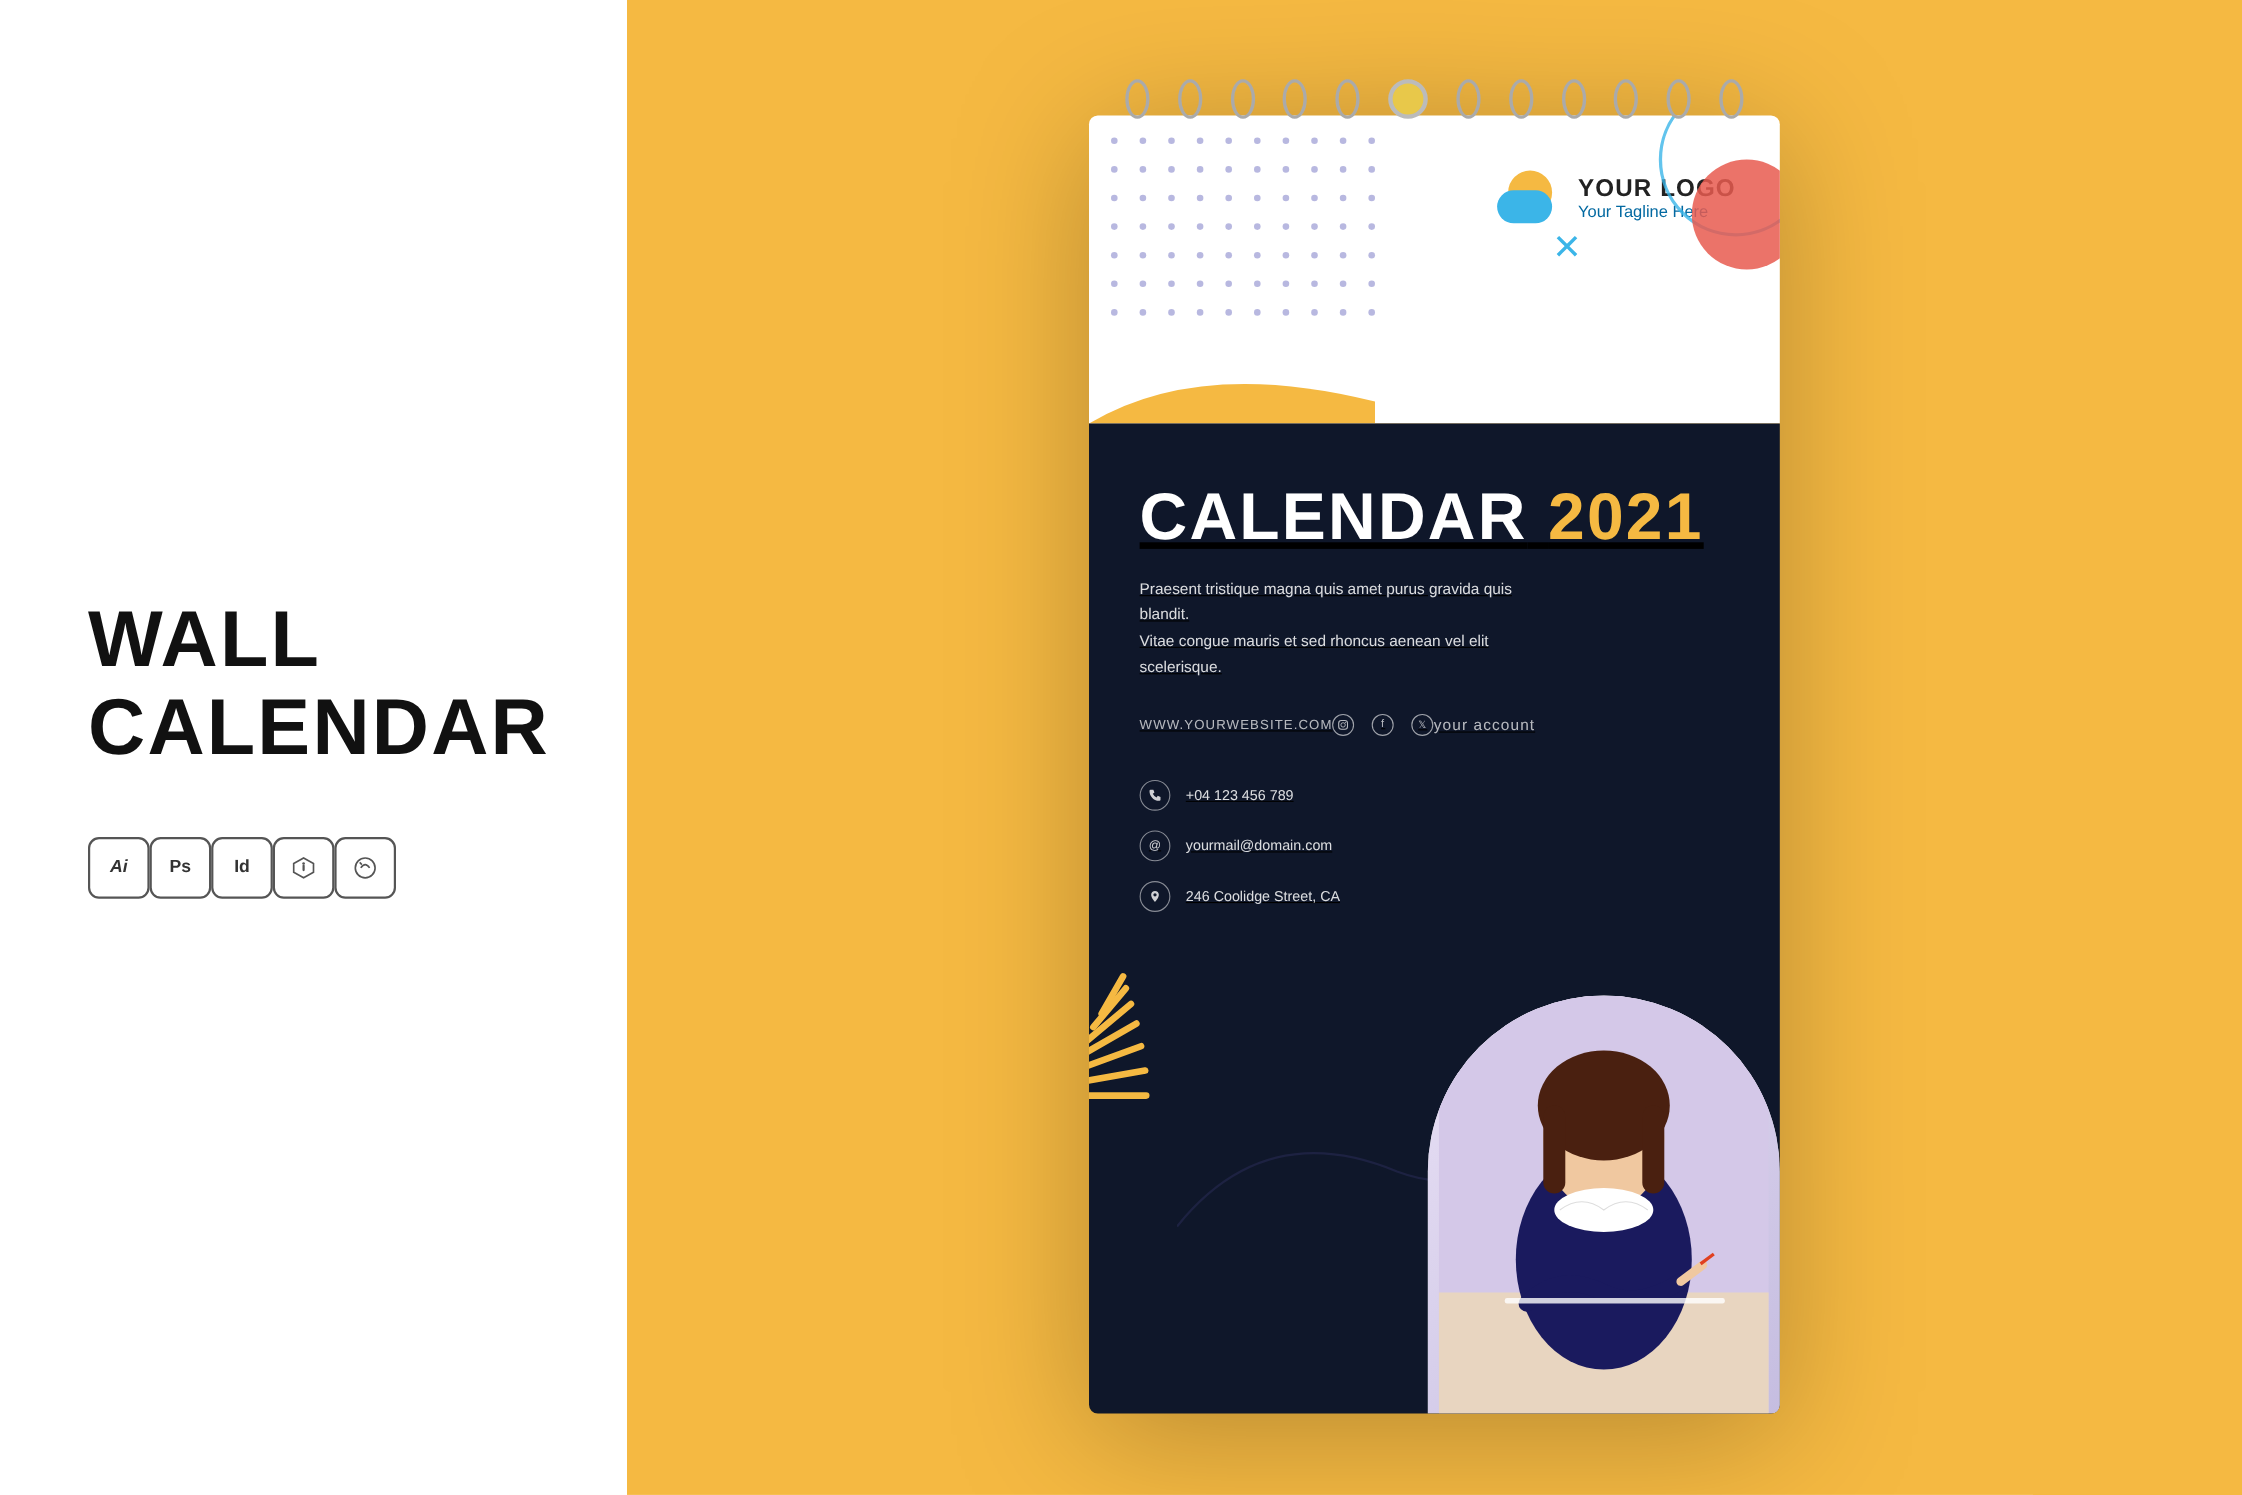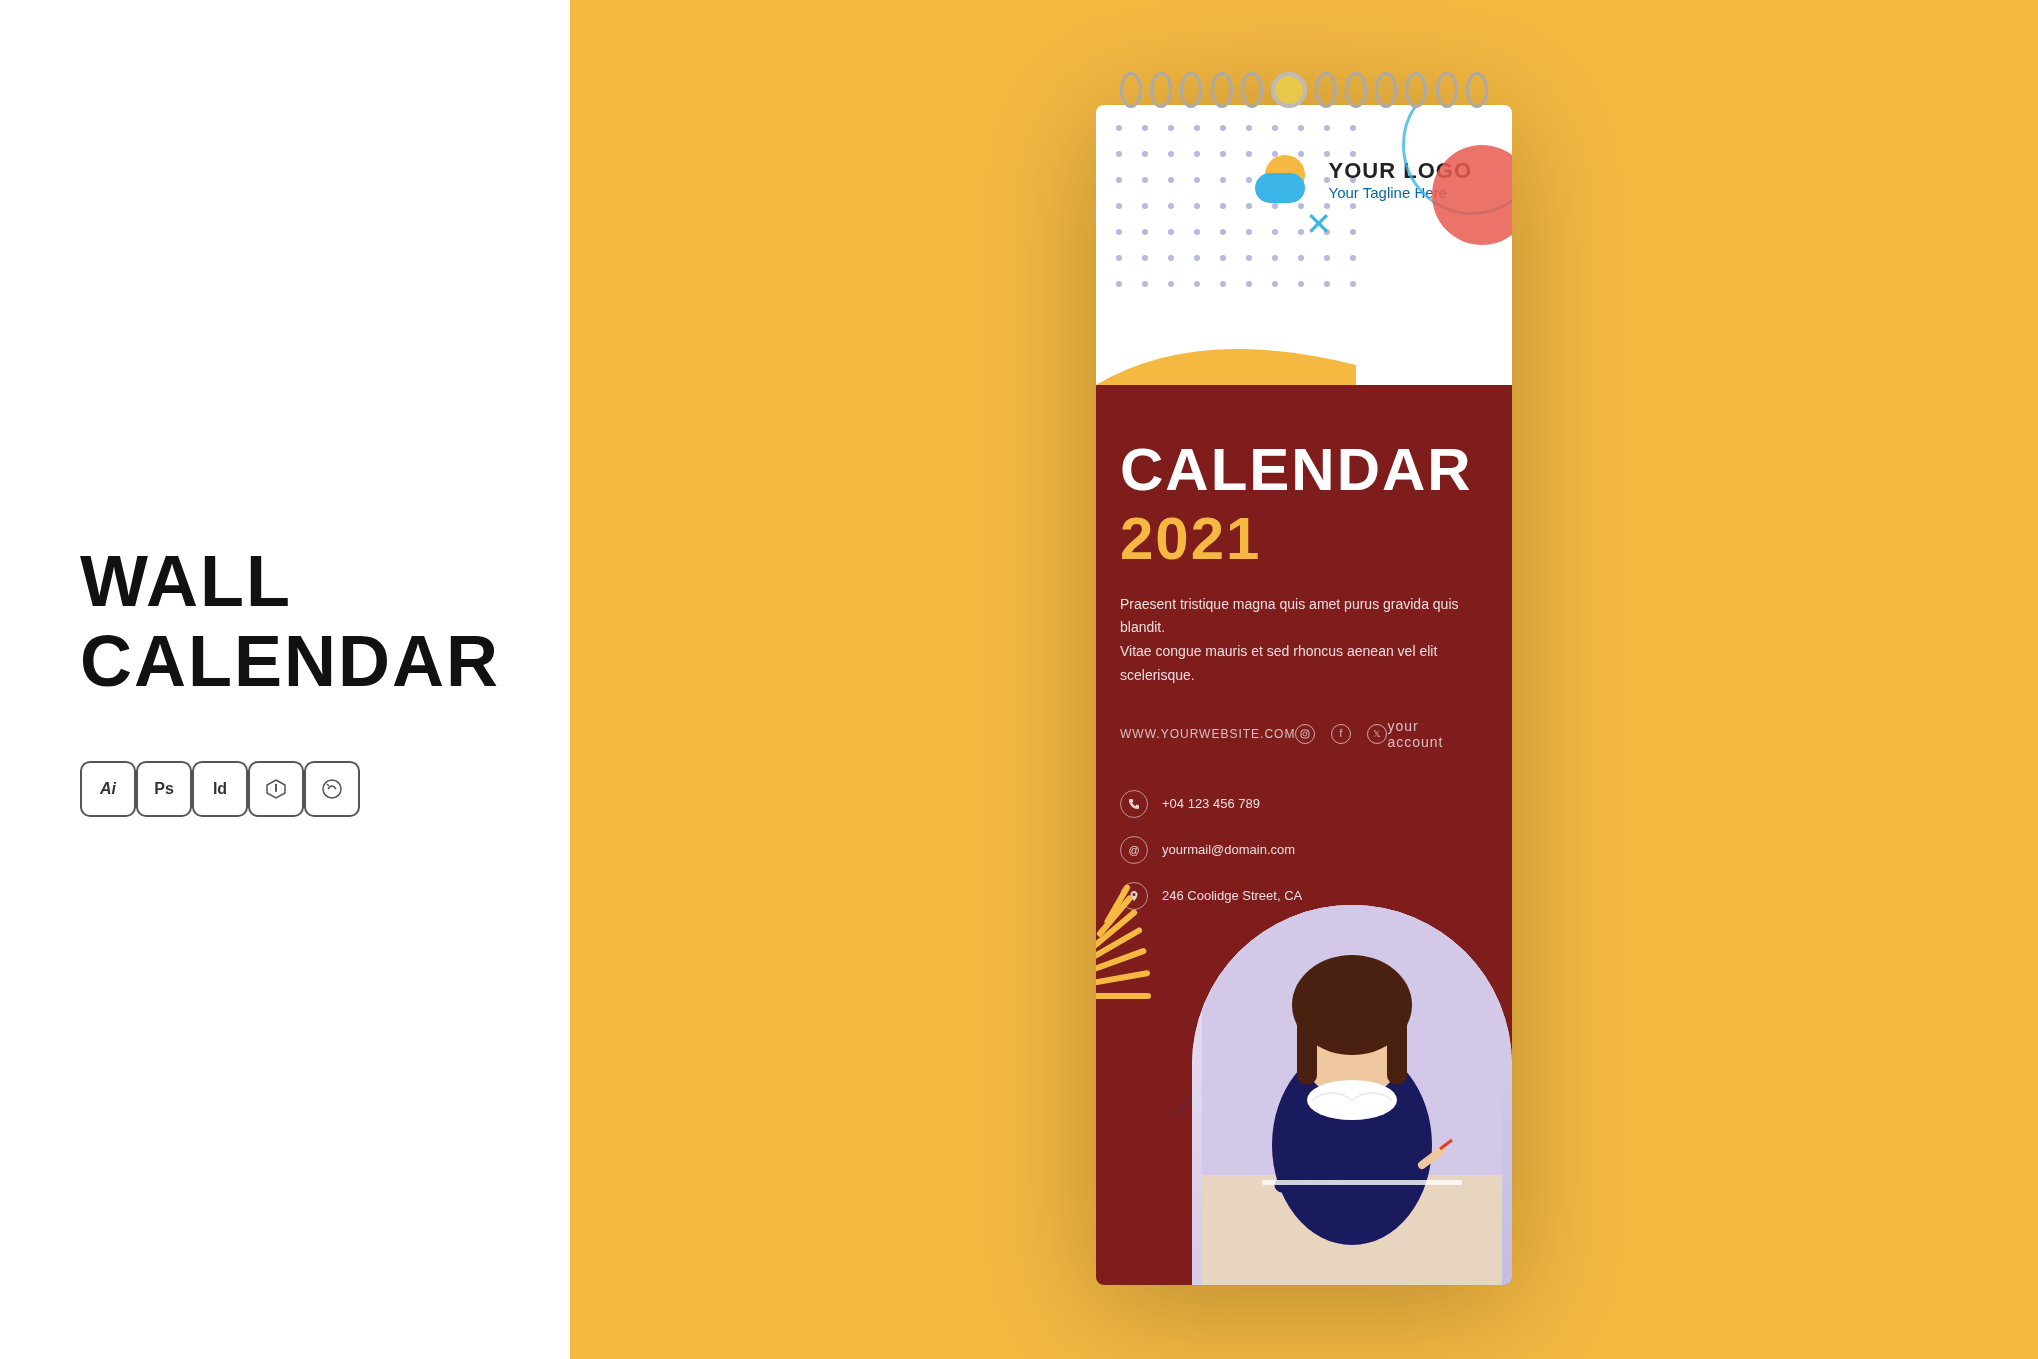--- a/index.html
+++ b/index.html
@@ -59,25 +59,26 @@
       flex: 1;
       background: #F5B942;
       position: relative;
       display: flex;
       align-items: center;
       justify-content: center;
     }
 
     
     .calendar-mockup {
-      width: 416px;
+      width: 628px;
       height: 1180px;
       position: relative;
       margin-top: 30px;
       filter: drop-shadow(0 20px 60px rgba(0,0,0,0.25));
+      text-decoration: underline;
     }
 
     
     .spiral-binding {
       position: absolute;
       top: -40px;
       left: 20px;
       right: 20px;
       height: 50px;
       display: flex;
@@ -211,25 +212,25 @@
       position: absolute;
       bottom: 0;
       left: 0;
       width: 260px;
       height: 100px;
     }
 
     
     .cal-bottom {
       width: 100%;
-      background: #7f1d1d;
+      background: #0f172a;
       border-radius: 0 0 8px 8px;
       position: relative;
       overflow: hidden;
-      padding: 50px 40px 50px 24px;
+      padding: 50px 40px 50px 46px;
       min-height: 900px;
     }
 
     .cal-title {
       font-size: 60px;
       font-weight: 900;
       color: #ffffff;
       letter-spacing: 2px;
       margin-bottom: 20px;
     }

